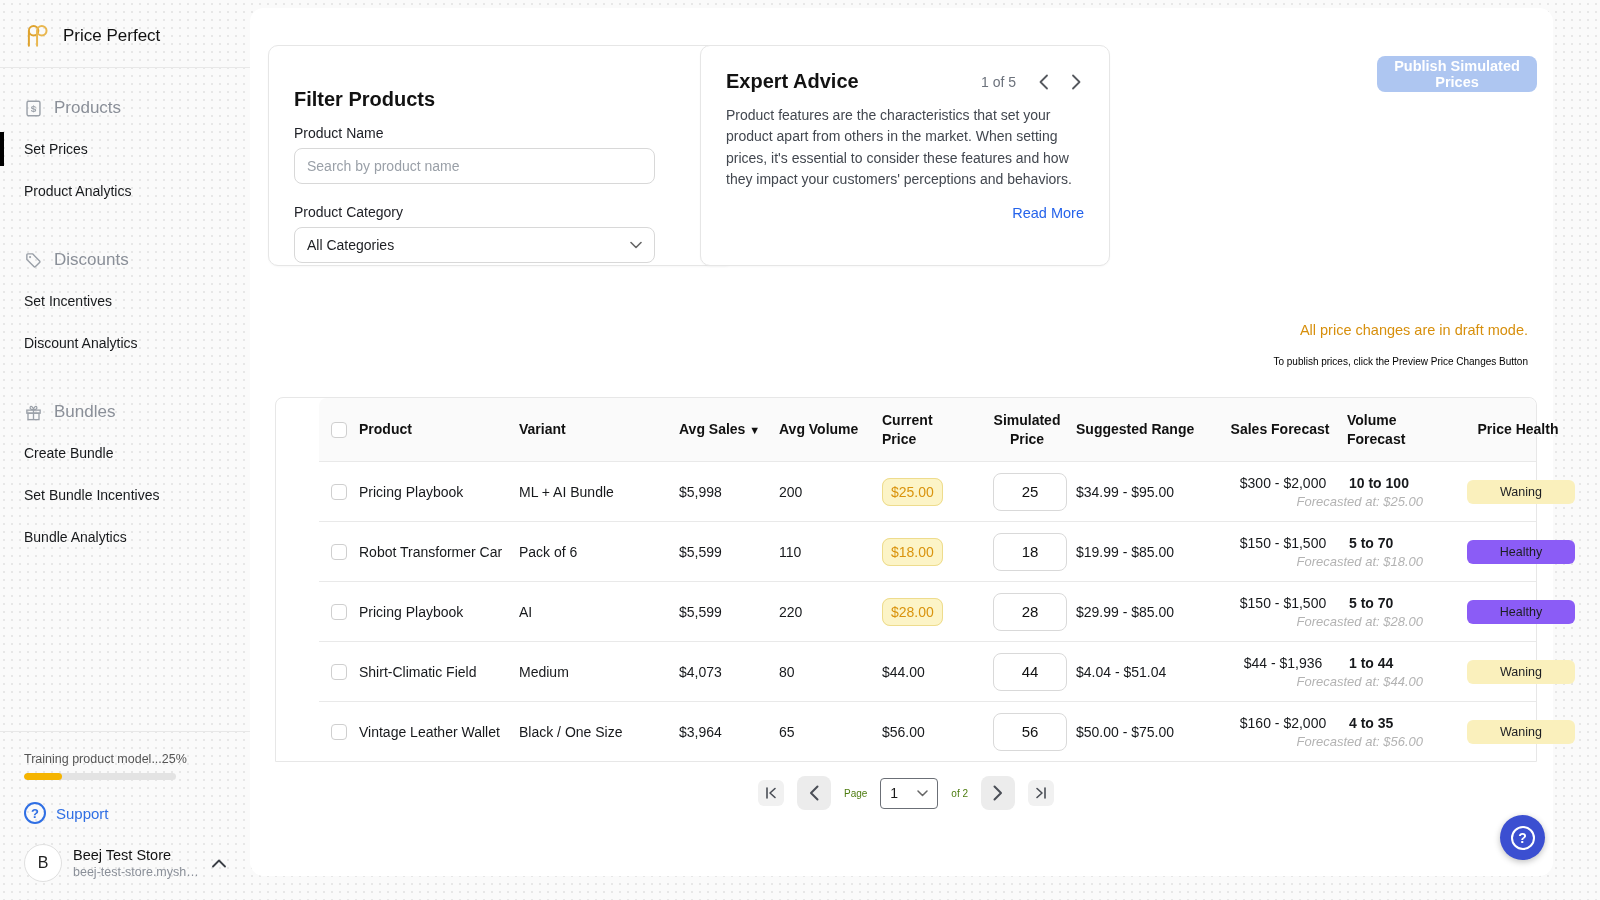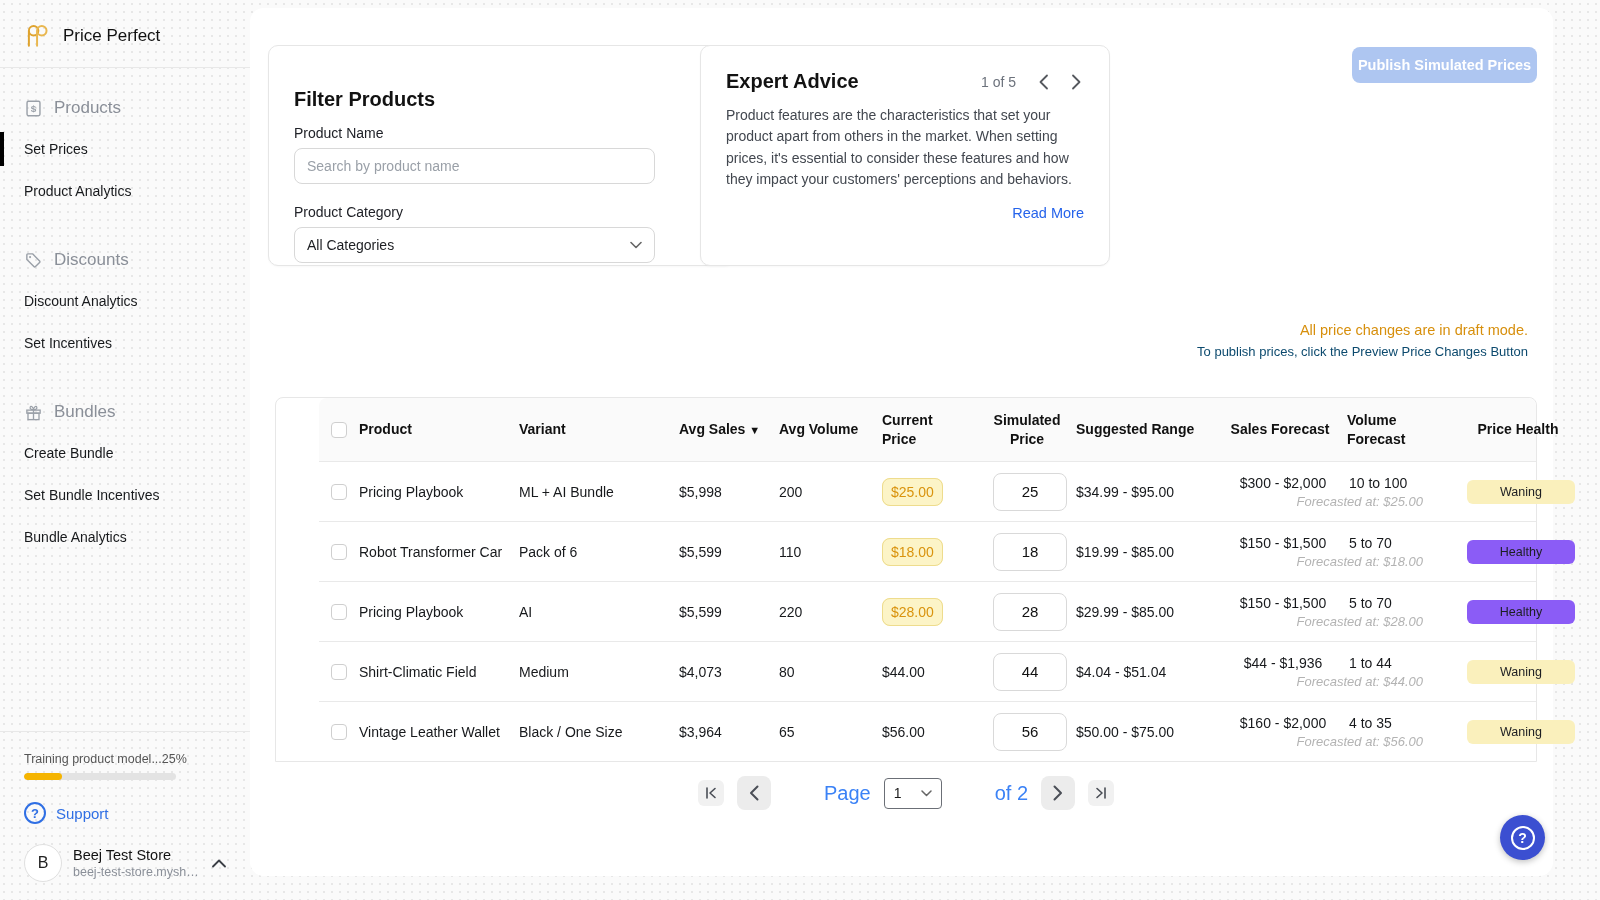--- a/index.html
+++ b/index.html
@@ -48,58 +48,58 @@
   .select-box { width:361px; height:36px; border:1px solid #d8d8d8; border-radius:8px; padding:0 12px; font-size:14px; display:flex; align-items:center; justify-content:space-between; color:#1c1e22; cursor:pointer; background:#fff; }
 
   .advice-panel { left:450px; top:37px; width:410px; height:221px; padding:24px 25px; }
   .advice-head { display:flex; align-items:center; }
   .advice-pager { margin-left:auto; display:flex; align-items:center; gap:18px; }
   .advice-count { font-size:14px; color:#6c727c; margin-right:2px; }
   .pager-btn { background:none; border:none; cursor:pointer; padding:2px; display:flex; }
   .advice-body { font-size:14px; line-height:1.53; color:#42474f; margin-top:12px; }
   .read-more { display:block; text-align:right; margin-top:14px; font-size:14.5px; color:#2563eb; text-decoration:none; cursor:pointer; }
 
-  .publish-btn { position:absolute; right:16px; top:39px; width:185px; height:36px; border:none; border-radius:8px; background:#aec6f1; color:#fff; font-size:14.5px; font-weight:700; font-family:inherit; cursor:pointer; }
+  .publish-btn { position:absolute; right:16px; top:48px; width:160px; height:36px; border:none; border-radius:8px; background:#aec6f1; color:#fff; font-size:14.5px; font-weight:700; font-family:inherit; cursor:pointer; }
 
   .actions-row { position:absolute; left:24px; top:307px; display:flex; gap:13px; }
   .action-btn { height:36px; border:none; border-radius:8px; color:#fff; font-size:14.5px; font-weight:700; font-family:inherit; padding:0 18px; cursor:pointer; }
   .btn-reset { background:#e4d291; }
   .btn-blue { background:#9fbcea; }
 
   .draft-notice { position:absolute; right:25px; top:314px; text-align:right; }
   .draft-line1 { font-size:14.5px; color:#d78f0c; }
-  .draft-line2 { font-size:13px; color:#0c4a6e; margin-top:6px; }
+  .draft-line2 { font-size:10px; color:#000000; margin-top:18px; }
 
   
   .ptable { position:absolute; left:25px; top:389px; width:1262px; border:1px solid #e7e7e7; border-radius:8px 8px 0 0;padding-left:43px; }
   .thead, .trow { display:grid; grid-template-columns:40px 160px 160px 100px 103px 102px 92px 143px 128px 114px 120px; align-items:center; }
   .thead { height:63px; background:#fafafa; border-radius:8px 8px 0 0; font-weight:700; font-size:14px; color:#111; }
   .trow { height:60px; border-top:1px solid #e9e9e9; font-size:14px; color:#17191c; }
   .hcell { padding-right:6px; line-height:1.3; }
   .c-center { text-align:center; }
   .checkbox { width:16px; height:16px; border:1px solid #cfcfcf; border-radius:4px; background:#fff; margin-left:12px; cursor:pointer; }
   .sort-icon { font-size:11px; }
   .curprice { font-size:14px; color:#17191c; }
   .curprice.highlight { background:#fcf4c7; border:1px solid #eedc8d; color:#d9930d; border-radius:8px; padding:5px 8px; }
   .sim-input { width:74px; height:38px; border:1px solid #d9d9d9; border-radius:8px; text-align:center; font-size:15px; font-family:inherit; color:#111; outline:none; margin:0 auto; display:block; }
   .c-forecast { grid-column:9 / 11; }
   .f-top { display:flex; }
   .f-sales { width:128px; text-align:center; }
-  .f-vol { width:114px; padding-left:2px; }
+  .f-vol { width:114px; padding-left:2px;font-weight:bold; }
   .f-note { font-size:13px; font-style:italic; color:#b3b3b3; text-align:right; padding-right:38px; margin-top:3px; }
   .badge { display:inline-block; min-width:108px; text-align:center; padding:5px 10px; border-radius:6px; font-size:12.5px; color:#1c1e22; }
   .badge.waning { background:#faf0bc; }
   .badge.healthy { background:#8b5cf6; }
   .c-health { text-align:center; }
 
   
   .pagination { position:absolute; left:25px; top:768px; width:1262px; display:flex; align-items:center; justify-content:center; gap:13px; }
   .pg-btn-sm { width:26px; height:26px; background:#f1f1f1; border:none; border-radius:6px; display:flex; align-items:center; justify-content:center; cursor:pointer; }
   .pg-btn-lg { width:34px; height:34px; background:#ececec; border:none; border-radius:8px; display:flex; align-items:center; justify-content:center; cursor:pointer; }
-  .pg-label { font-size:20px; color:#3b82f6;margin-left:40px; }
+  .pg-label { font-size:10px; color:#4d7c0f; }
   .page-select { width:58px; height:31px; border:1px solid #6b6f76; border-radius:4px; background:#fff; display:flex; align-items:center; justify-content:space-between; padding:0 9px; font-size:14px; cursor:pointer; }
 
   .fab { position:absolute; left:1500px; top:815px; width:45px; height:45px; border-radius:50%; background:#3b4fd1; border:none; display:flex; align-items:center; justify-content:center; cursor:pointer; box-shadow:0 2px 6px rgba(0,0,0,0.25); }
   .fab-ring { width:24px; height:24px; border:2px solid #fff; border-radius:50%; display:flex; align-items:center; justify-content:center; color:#fff; font-size:14px; font-weight:700; }
 
   .q-ring { width:22px; height:22px; border:2px solid #2f6fe4; border-radius:50%; display:flex; align-items:center; justify-content:center; color:#2f6fe4; font-size:13px; font-weight:700; }
 </style>
 </head>
 <body>
 
@@ -125,22 +125,22 @@
     <div class="nav-item"><span>Product Analytics</span></div>
 
     <div class="section-gap"></div>
     <div class="section-head">
       <svg width="19" height="19" viewBox="0 0 20 20">
         <path d="M3 9 V4 a1 1 0 0 1 1 -1 h5 l7.4 7.4 a1.2 1.2 0 0 1 0 1.7 l-4.3 4.3 a1.2 1.2 0 0 1 -1.7 0 Z" fill="none" stroke="#9aa0a8" stroke-width="1.5" stroke-linejoin="round"></path>
         <circle cx="6.4" cy="6.4" r="1.1" fill="#9aa0a8"></circle>
       </svg>
       <span>Discounts</span>
     </div>
+    <div class="nav-item"><span>Set Incentives</span></div>
     <div class="nav-item"><span>Discount Analytics</span></div>
-    <div class="nav-item"><span>Set Incentives</span></div>
 
     <div class="section-gap"></div>
     <div class="section-head">
       <svg width="19" height="19" viewBox="0 0 20 20">
         <rect x="3" y="7.5" width="14" height="3.2" fill="none" stroke="#9aa0a8" stroke-width="1.4"></rect>
         <rect x="4.2" y="10.7" width="11.6" height="6.8" fill="none" stroke="#9aa0a8" stroke-width="1.4"></rect>
         <line x1="10" y1="7.5" x2="10" y2="17.5" stroke="#9aa0a8" stroke-width="1.4"></line>
         <path d="M10 7.3 C7.5 7.3 5.8 5.8 6.6 4.2 C7.4 2.8 9.6 3.6 10 7.3 C10.4 3.6 12.6 2.8 13.4 4.2 C14.2 5.8 12.5 7.3 10 7.3 Z" fill="none" stroke="#9aa0a8" stroke-width="1.3"></path>
       </svg>
       <span>Bundles</span>

